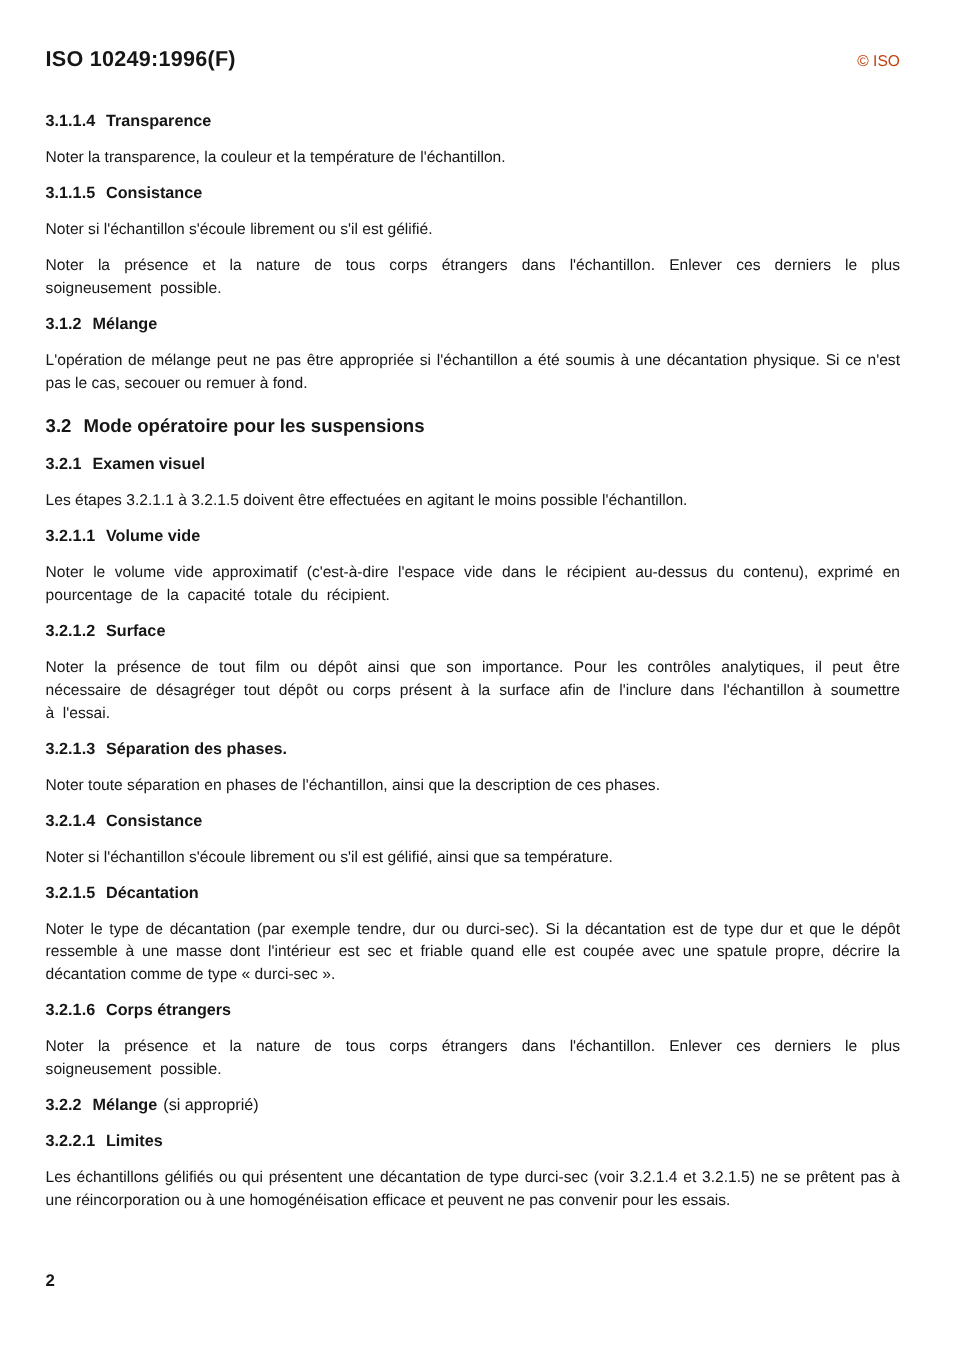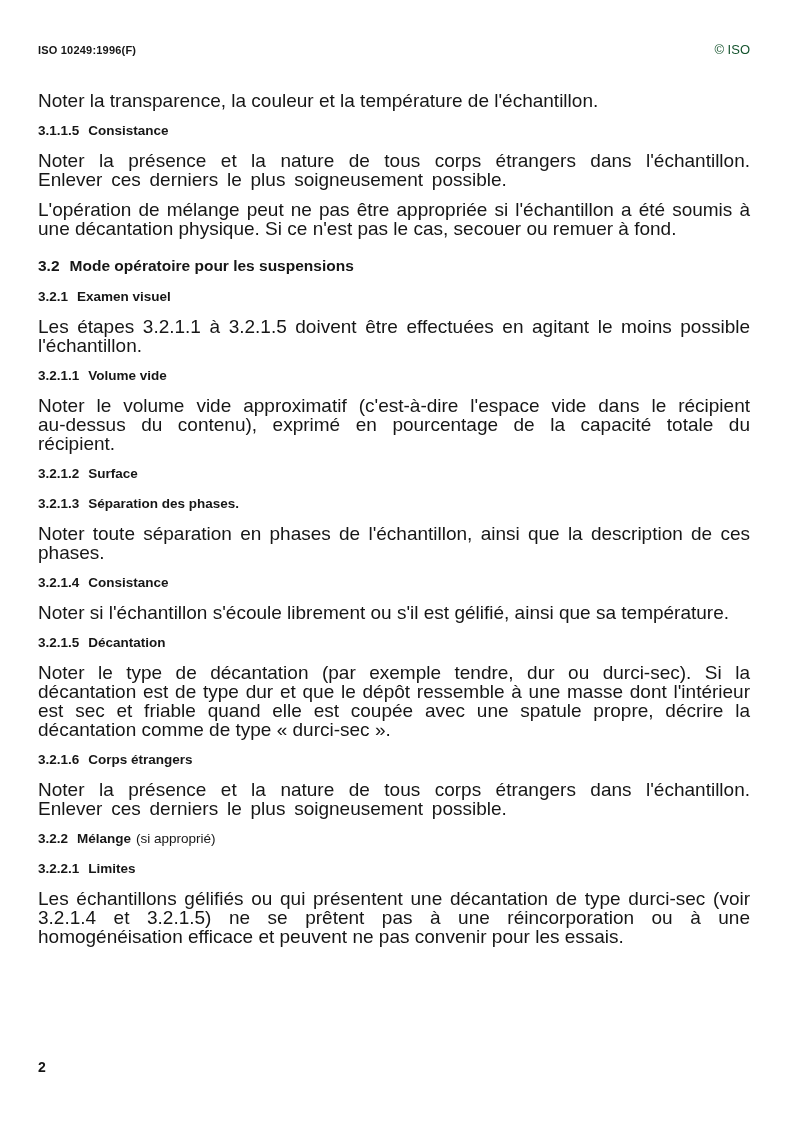--- a/index.html
+++ b/index.html
@@ -19,47 +19,47 @@
     width: 712px;
   }
   .doc-header {
     display: flex;
     justify-content: space-between;
     align-items: baseline;
     line-height: 19px;
   }
   .doc-id {
     font-weight: bold;
-    font-size: 11px;
+    font-size: 18px;
     letter-spacing: 0.2px;
   }
   .copyright {
     font-size: 13px;
-    color: #14532d;
+    color: #c2410c;
   }
   .blocks { margin-top: 31px; }
   .blocks > * { margin: 11px 0 0 0; }
   .blocks > *:first-child { margin-top: 0; }
   h3.sec {
     font-size: 13.5px;
     font-weight: bold;
     line-height: 19px;
   }
   h2.sec2 {
     font-size: 15.5px;
     font-weight: bold;
     line-height: 21px;
     margin-top: 17px;
     margin-bottom: 11px;
   }
   .sec-num { margin-right: 9px; }
   .sec2 .sec-num { margin-right: 10px; }
   .sec-note { font-weight: normal; margin-left: 5px; }
   p.para {
-    font-size: 19px;
+    font-size: 13px;
     line-height: 19px;
     text-align: justify;
   }
   p.spread { word-spacing: 3.5px; }
   .page-number {
     position: absolute;
     left: 38px;
     top: 1059px;
     font-weight: bold;
     font-size: 14px;
@@ -72,30 +72,34 @@
 <div class="page">
   <div class="content">
 
     <div class="doc-header">
       <span class="doc-id">ISO 10249:1996(F)</span>
       <span class="copyright">© ISO</span>
     </div>
 
     <div class="blocks">
 
+    <h3 class="sec"><span class="sec-num">3.1.1.4</span><span class="sec-title">Transparence</span></h3>
         <p class="para">Noter la transparence, la couleur et la température de l'échantillon.</p>
         <h3 class="sec"><span class="sec-num">3.1.1.5</span><span class="sec-title">Consistance</span></h3>
+        <p class="para">Noter si l'échantillon s'écoule librement ou s'il est gélifié.</p>
         <p class="para spread">Noter la présence et la nature de tous corps étrangers dans l'échantillon. Enlever ces derniers le plus soigneusement possible.</p>
+        <h3 class="sec"><span class="sec-num">3.1.2</span><span class="sec-title">Mélange</span></h3>
         <p class="para">L'opération de mélange peut ne pas être appropriée si l'échantillon a été soumis à une décantation physique. Si ce n'est pas le cas, secouer ou remuer à fond.</p>
         <h2 class="sec2"><span class="sec-num">3.2</span><span class="sec-title">Mode opératoire pour les suspensions</span></h2>
         <h3 class="sec"><span class="sec-num">3.2.1</span><span class="sec-title">Examen visuel</span></h3>
         <p class="para">Les étapes 3.2.1.1 à 3.2.1.5 doivent être effectuées en agitant le moins possible l'échantillon.</p>
         <h3 class="sec"><span class="sec-num">3.2.1.1</span><span class="sec-title">Volume vide</span></h3>
         <p class="para spread">Noter le volume vide approximatif (c'est-à-dire l'espace vide dans le récipient au-dessus du contenu), exprimé en pourcentage de la capacité totale du récipient.</p>
         <h3 class="sec"><span class="sec-num">3.2.1.2</span><span class="sec-title">Surface</span></h3>
+        <p class="para spread">Noter la présence de tout film ou dépôt ainsi que son importance. Pour les contrôles analytiques, il peut être nécessaire de désagréger tout dépôt ou corps présent à la surface afin de l'inclure dans l'échantillon à soumettre à l'essai.</p>
         <h3 class="sec"><span class="sec-num">3.2.1.3</span><span class="sec-title">Séparation des phases.</span></h3>
         <p class="para">Noter toute séparation en phases de l'échantillon, ainsi que la description de ces phases.</p>
         <h3 class="sec"><span class="sec-num">3.2.1.4</span><span class="sec-title">Consistance</span></h3>
         <p class="para">Noter si l'échantillon s'écoule librement ou s'il est gélifié, ainsi que sa température.</p>
         <h3 class="sec"><span class="sec-num">3.2.1.5</span><span class="sec-title">Décantation</span></h3>
         <p class="para">Noter le type de décantation (par exemple tendre, dur ou durci-sec). Si la décantation est de type dur et que le dépôt ressemble à une masse dont l'intérieur est sec et friable quand elle est coupée avec une spatule propre, décrire la décantation comme de type « durci-sec ».</p>
         <h3 class="sec"><span class="sec-num">3.2.1.6</span><span class="sec-title">Corps étrangers</span></h3>
         <p class="para spread">Noter la présence et la nature de tous corps étrangers dans l'échantillon. Enlever ces derniers le plus soigneusement possible.</p>
         <h3 class="sec"><span class="sec-num">3.2.2</span><span class="sec-title">Mélange</span><span class="sec-note">(si approprié)</span></h3>
         <h3 class="sec"><span class="sec-num">3.2.2.1</span><span class="sec-title">Limites</span></h3>

